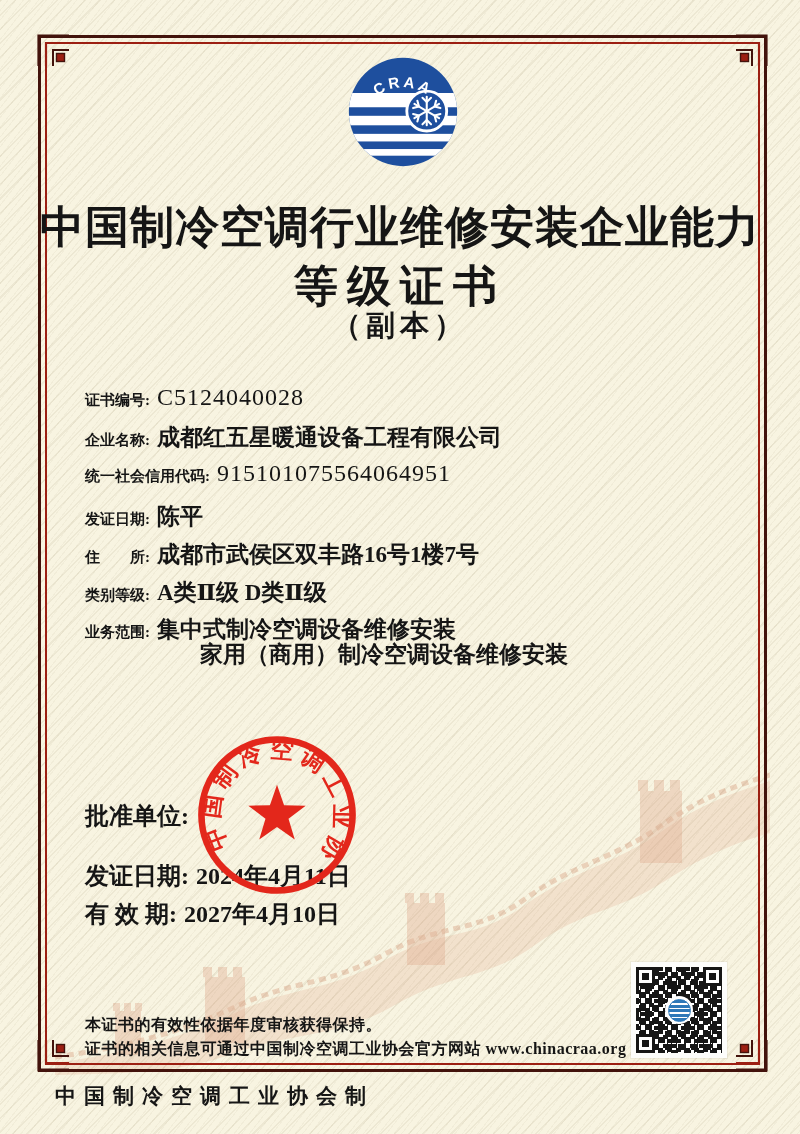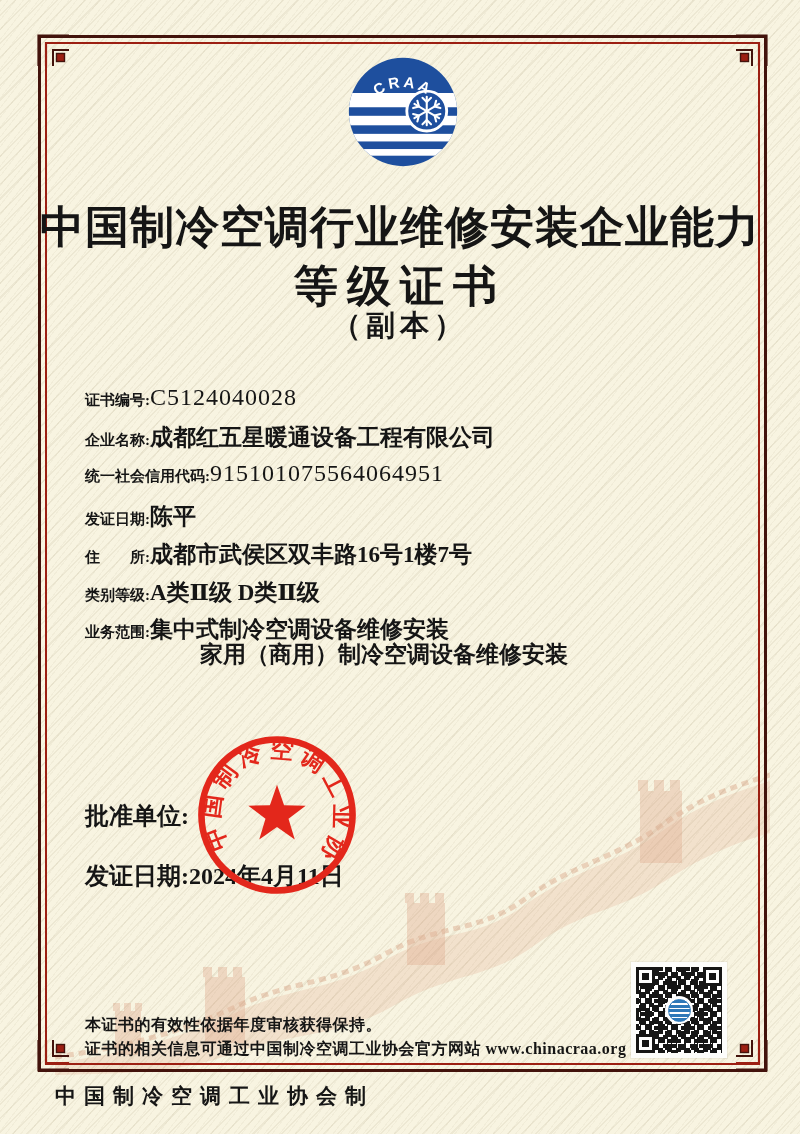--- a/index.html
+++ b/index.html
@@ -33,21 +33,21 @@
   .logo{ position:absolute; left:346px; top:55px; width:114px; height:114px; z-index:2; }
   
   .title-block{ position:absolute; left:0; top:186px; width:100%; text-align:center; z-index:2;margin-top:12px; }
   .title-line1{ font-size:44px; font-weight:700; letter-spacing:1px; line-height:60px; }
   .title-line2{ font-size:44px; font-weight:700; letter-spacing:9px; line-height:58px; }
   .copy-label{ position:absolute; left:0; top:306px; width:100%; text-align:center;
     font-size:29px; font-weight:700; letter-spacing:5px; z-index:2; }
   
   .frow{ position:absolute; left:85px; white-space:nowrap; z-index:2; }
   .flabel{ font-size:15px; font-weight:700; }
-  .fvalue{ font-size:23px; font-weight:700; margin-left:0; }
+  .fvalue{ font-size:23px; font-weight:700; margin-left:7px; }
   .fvalue.num{ font-weight:400; letter-spacing:1px; font-size:24px; }
   .scope2{ left:200px; }
   .drow .flabel,.drow .fvalue{ font-size:24px; }
   
   .seal{ position:absolute; left:192px; top:730px; width:170px; height:170px; z-index:3; }
   
   .foot-note{ position:absolute; left:85px; font-size:16px; font-weight:700;
     letter-spacing:.5px; z-index:2; }
   .imprint{ position:absolute; left:55px; top:1082px; font-size:21px; font-weight:700;
     letter-spacing:8px; z-index:2; }
@@ -202,20 +202,23 @@
     <polygon points="90,58 97.5,79.6 120.4,80.1 102.2,94 108.8,115.9 90,102.8 71.2,115.9 77.8,94 59.6,80.1 82.5,79.6" fill="#e3271b"></polygon>
     <path id="sealArc" d="M40,125 A61,61 0 1 1 140,125" fill="none"></path>
     <text font-size="25" font-weight="bold" fill="#e3271b" font-family="Liberation Serif, serif">
       <textPath href="#sealArc" startOffset="2" textLength="302" lengthAdjust="spacing">中国制冷空调工业协会</textPath>
     </text>
   </svg>
 
   <div class="frow drow" style="top:860px;">
     <span class="flabel">发证日期:</span><span class="fvalue">2024年4月11日</span>
   </div>
+  <div class="frow drow" style="top:898px;">
+    <span class="flabel">有 效 期:</span><span class="fvalue">2027年4月10日</span>
+  </div>
 
   <div class="foot-note" style="top:1015px;">本证书的有效性依据年度审核获得保持。</div>
   <div class="foot-note" style="top:1039px;">证书的相关信息可通过中国制冷空调工业协会官方网站 www.chinacraa.org 查询。</div>
 
   <div class="qr">
     <div class="qr-inner">
       <div class="qr-finder tl"></div>
       <div class="qr-finder tr"></div>
       <div class="qr-finder bl"></div>
       <div class="qr-logo">

